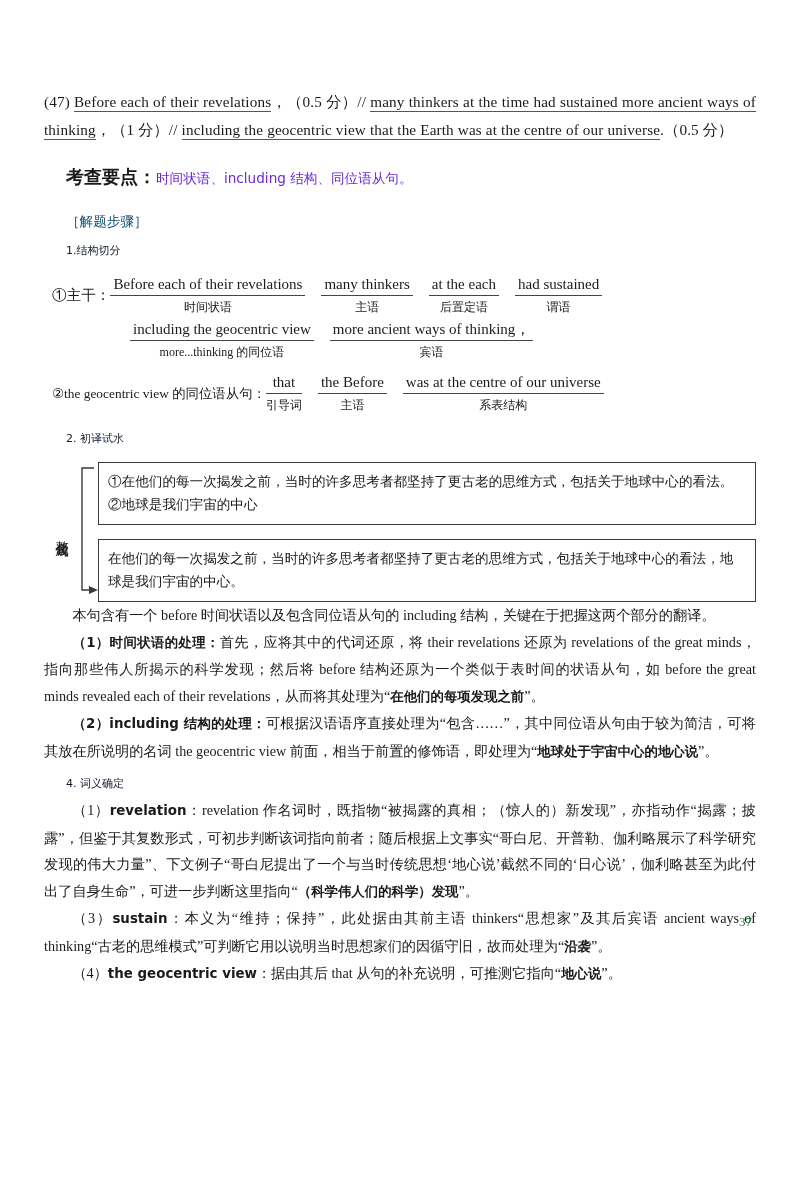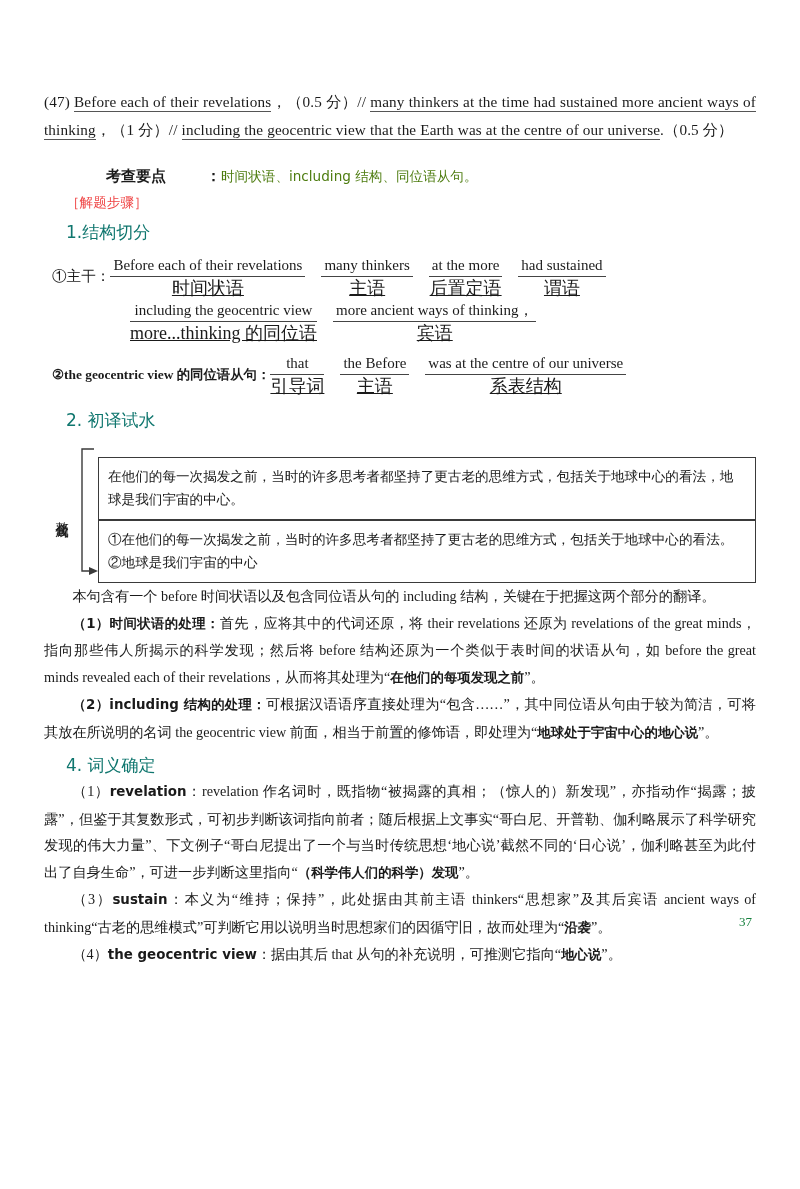--- a/index.html
+++ b/index.html
@@ -45,39 +45,38 @@
   .keypoints {
     margin-top: 20px;
     padding-left: 22px;
     font-size: 14.4px;
     line-height: 25px;
   }
   .kp-label {
     font-weight: bold;
     color: #1a1a1a;
     font-family: "DejaVu Sans", sans-serif;
-    font-size: 15px;
-    margin-left: 40px;
-  }
-  .kp-body { color: #4d7c0f; font-family: "DejaVu Sans", sans-serif; font-size: 13.6px; }
+    font-size: 18px;
+  }
+  .kp-body { color: #6d28d9; font-family: "DejaVu Sans", sans-serif; font-size: 13.6px; }
 
   .steps-head {
     padding-left: 22px;
-    color: #ef4444;
+    color: #0c4a6e;
     font-family: "DejaVu Sans", sans-serif;
     font-size: 13.6px;
     line-height: 24px;
-    margin-top: 1px;
+    margin-top: 18px;
   }
 
   .sec-head {
     padding-left: 22px;
-    color: #0f766e;
+    color: #0f172a;
     font-family: "DejaVu Sans", sans-serif;
-    font-size: 17px;
+    font-size: 11px;
     line-height: 22px;
     margin-top: 7px;
     margin-bottom: 2px;
   }
 
   
   .struct {
     margin-top: 4px;
     padding-left: 8px;
   }
@@ -86,40 +85,39 @@
     align-items: flex-end;
     margin-bottom: 2px;
   }
   .struct-lead {
     font-size: 14.6px;
     white-space: nowrap;
     padding-bottom: 13px;
     font-family: "Liberation Serif", serif;
     margin-top: 20px;
   }
-  .struct-lead.bold { font-weight: bold; font-size: 13.4px; }
+  .struct-lead.bold { font-weight: normal; font-size: 13.4px; }
   .seg {
     text-align: center;
     margin-right: 16px;
   }
   .seg .en {
     font-size: 15px;
     border-bottom: 1px solid #444;
     padding: 0 3px 1px 3px;
     white-space: nowrap;
     display: block;
     line-height: 19px;
   }
   .seg .cn {
-    font-size: 18px;
+    font-size: 12px;
     display: block;
     line-height: 21px;
     padding-top: 1px;
     white-space: nowrap;
-    text-decoration: underline;
   }
   .struct-row2 { padding-left: 78px; margin-top: 1px; }
   .struct-row2b { padding-left: 0px; }
 
   
   .trans-area {
     margin-top: 12px;
     display: flex;
     align-items: stretch;
     padding-left: 10px;
@@ -199,21 +197,21 @@
         <span class="struct-lead">①主干：</span>
         <span class="seg">
           <span class="en">Before each of their revelations</span>
           <span class="cn">时间状语</span>
         </span>
         <span class="seg">
           <span class="en">many thinkers</span>
           <span class="cn">主语</span>
         </span>
         <span class="seg">
-          <span class="en">at the more</span>
+          <span class="en">at the each</span>
           <span class="cn">后置定语</span>
         </span>
         <span class="seg">
           <span class="en">had sustained</span>
           <span class="cn">谓语</span>
         </span>
       </div>
 
       <div class="struct-row struct-row2">
         <span class="seg">
@@ -247,27 +245,27 @@
 
     <div class="trans-area">
       <div class="vert-label">整合成句</div>
       <div class="brace">
         <svg width="26" height="140" viewBox="0 0 26 140" aria-hidden="true">
           <path d="M22 6 L10 6 L10 128 L19 128" fill="none" stroke="#3a3a3a" stroke-width="1.4"></path>
           <polygon points="26,128 17,124 17,132" fill="#3a3a3a"></polygon>
         </svg>
       </div>
       <div class="boxes">
-        <div class="tbox second">
-          <div>在他们的每一次揭发之前，当时的许多思考者都坚持了更古老的思维方式，包括关于地球中心的看法，地球是我们宇宙的中心。</div>
-        </div>
         <div class="tbox first">
           <div>①在他们的每一次揭发之前，当时的许多思考者都坚持了更古老的思维方式，包括关于地球中心的看法。</div>
           <div>②地球是我们宇宙的中心</div>
         </div>
+        <div class="tbox second">
+          <div>在他们的每一次揭发之前，当时的许多思考者都坚持了更古老的思维方式，包括关于地球中心的看法，地球是我们宇宙的中心。</div>
+        </div>
       </div>
     </div>
 
 
     <p class="para">本句含有一个 before 时间状语以及包含同位语从句的 including 结构，关键在于把握这两个部分的翻译。</p>
 
     <p class="para"><b>（1）时间状语的处理：</b><span>首先，应将其中的代词还原，将 their revelations 还原为 revelations of the great minds，指向那些伟人所揭示的科学发现；然后将 before 结构还原为一个类似于表时间的状语从句，如 before the great minds revealed each of their revelations，从而将其处理为“</span><b>在他们的每项发现之前</b><span>”。</span></p>
 
     <p class="para"><b>（2）including 结构的处理：</b><span>可根据汉语语序直接处理为“包含……”，其中同位语从句由于较为简洁，可将其放在所说明的名词 the geocentric view 前面，相当于前置的修饰语，即处理为“</span><b>地球处于宇宙中心的地心说</b><span>”。</span></p>
 

